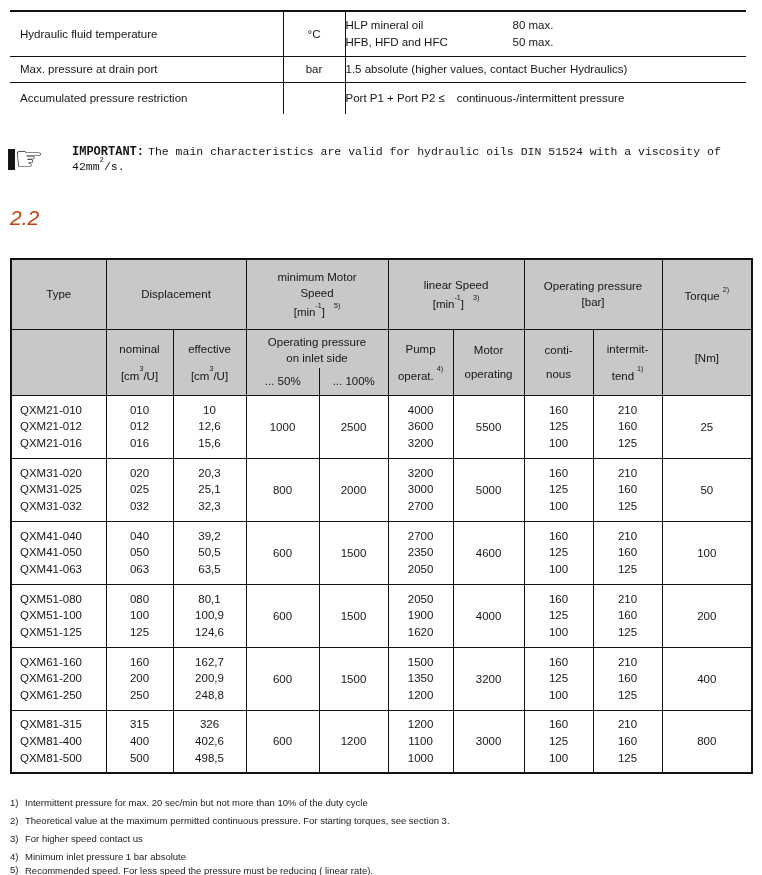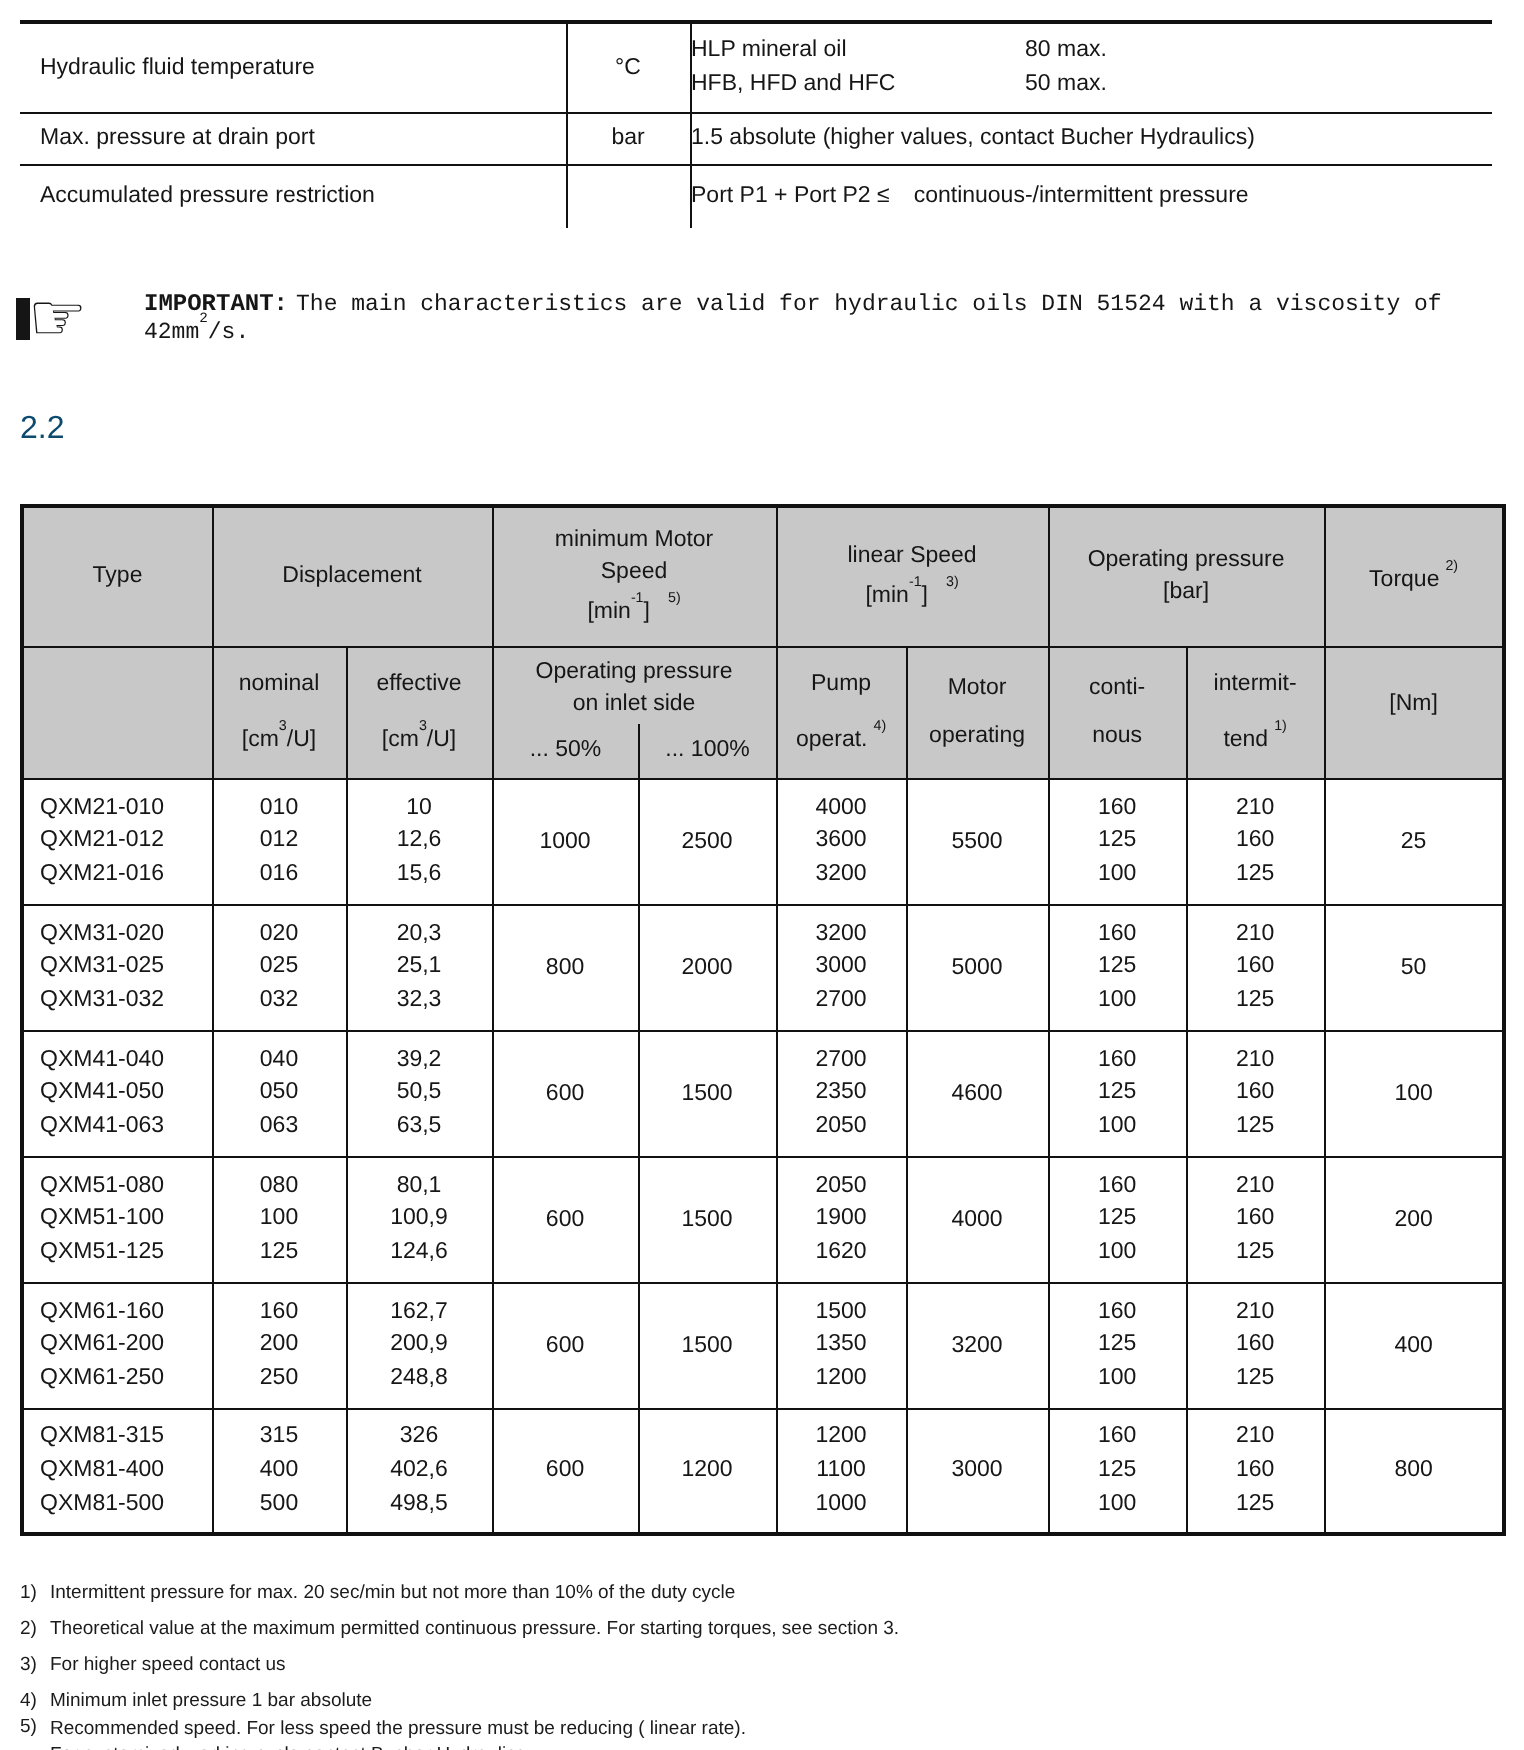--- a/index.html
+++ b/index.html
@@ -32,21 +32,21 @@
 
   
   .note { margin:25px 0 0 8px; display:flex; align-items:center; height:40px; }
   .hand-icon { display:inline-flex; align-items:center; width:52px; flex:none; }
   .hand-cuff { width:7px; height:21px; background:#151515; display:inline-block; }
   .hand-glyph { font-family:"DejaVu Sans",sans-serif; font-size:33px; line-height:36px; margin-left:-1px; }
   .note-text { margin-left:12px; font-size:11.5px;font-family:Liberation Mono, monospace; }
   .note-label { font-weight:bold; font-size:12px; margin-right:4px; }
 
   
-  .section-heading { margin:27px 0 0 10px; font-size:16px; display:flex; color:#0c4a6e; }
+  .section-heading { margin:27px 0 0 10px; font-size:21px; display:flex; color:#c2410c;font-style:italic; }
   .section-number { margin-right:17px; }
 
   
   .main-table { margin:28px 0 0 10px; width:741px; border:2px solid #111; font-size:11.5px; }
   .main-table th, .main-table td { border:1px solid #111; }
   .main-table thead th { background:#c8c8c8; font-weight:normal; text-align:center; }
   tr.h1 th { height:70px; vertical-align:middle; line-height:16px; }
   tr.h2 th { height:65px; vertical-align:middle; }
   tr.h2 th .l { line-height:24px; }
   th.nm-cell { vertical-align:bottom; padding-bottom:9px; }

